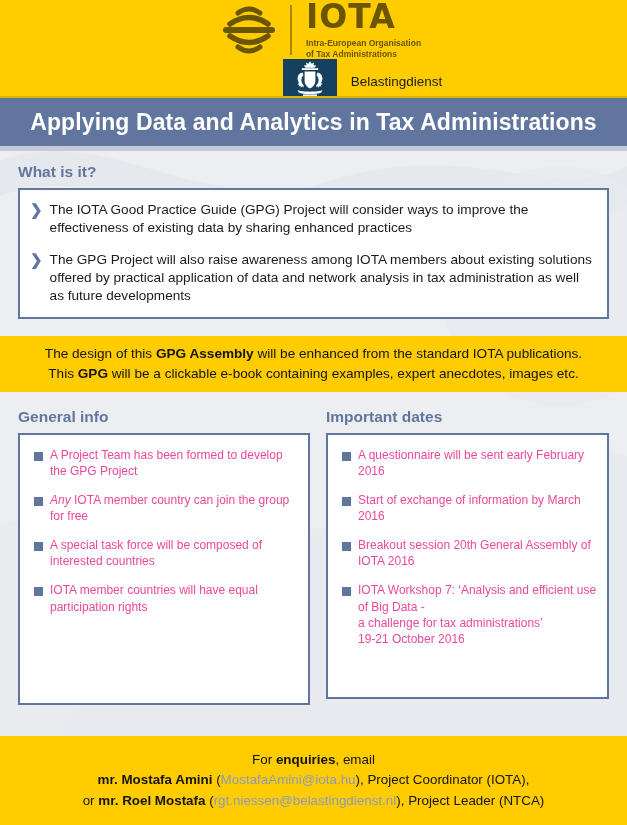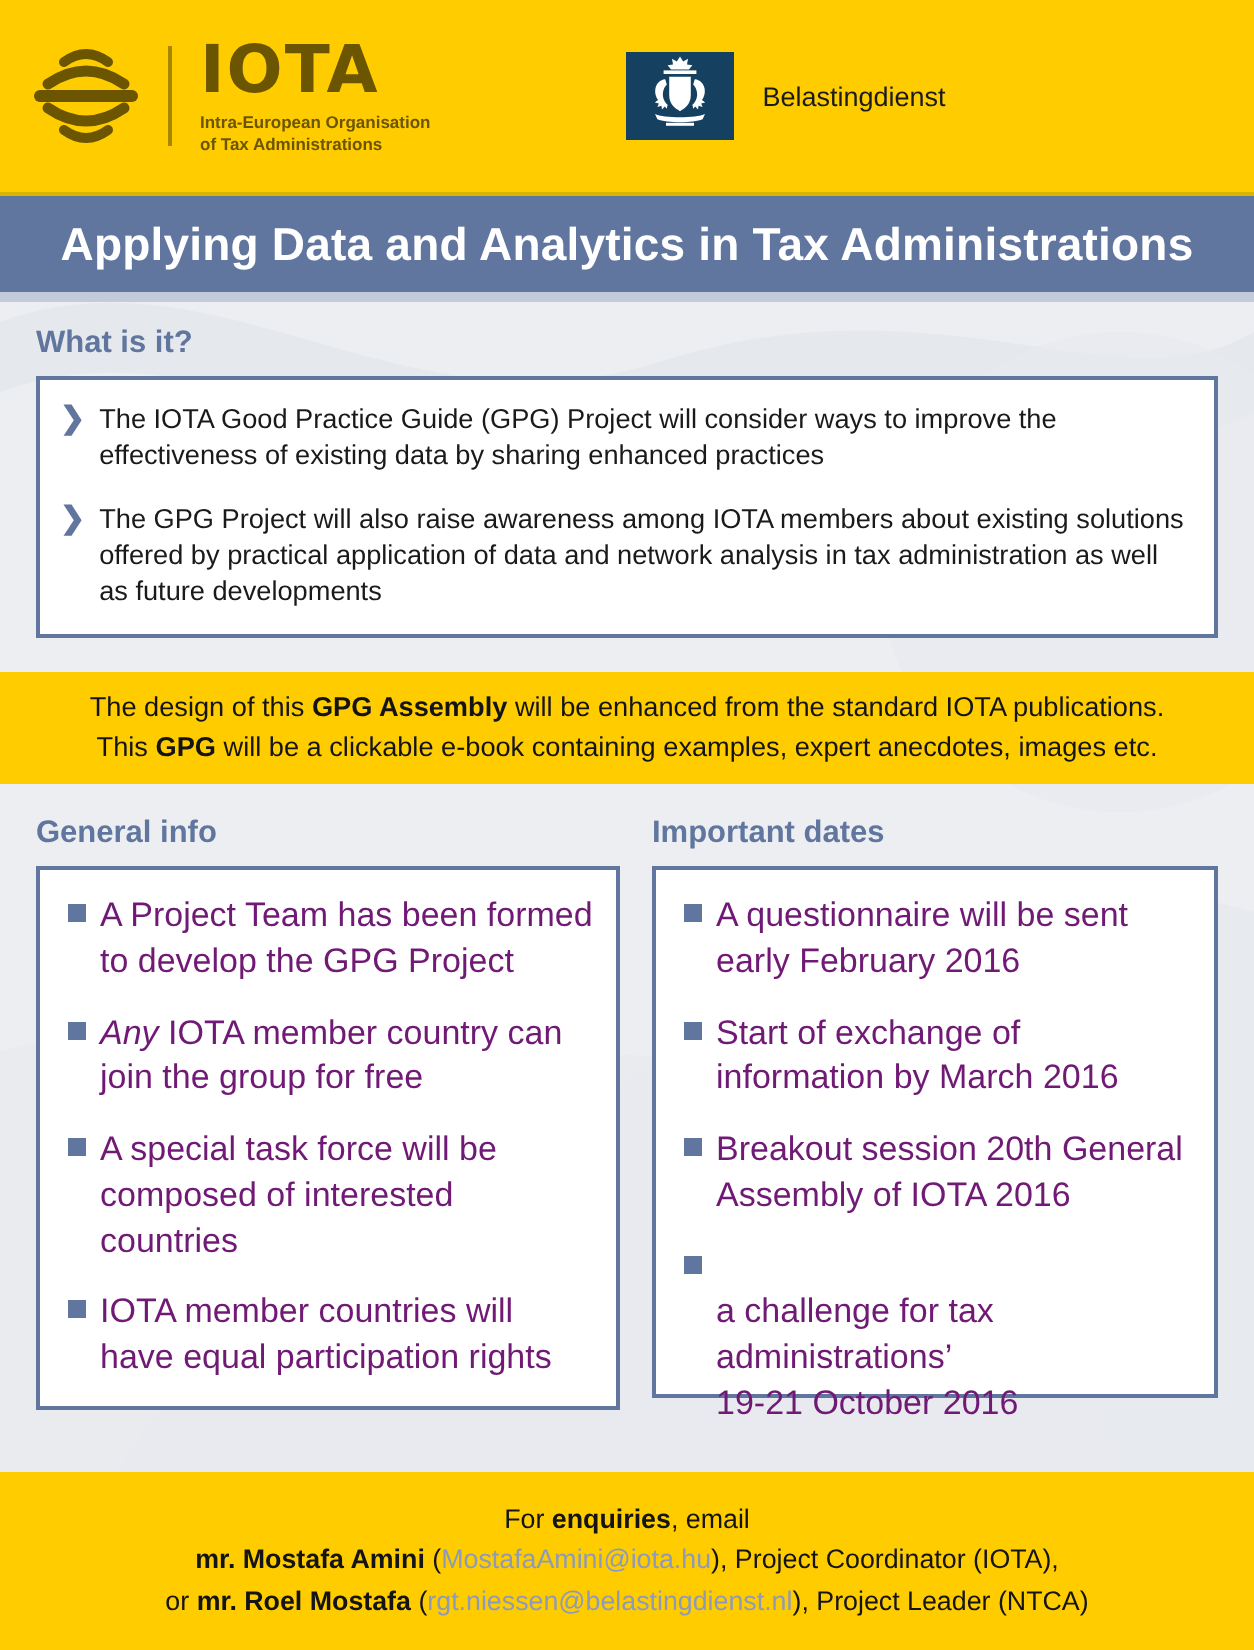--- a/index.html
+++ b/index.html
@@ -27,20 +27,21 @@
 
   
   .header {
     position: relative;
     z-index: 2;
     height: 96px;
     background: #FFCC00;
     display: flex;
     align-items: center;
     box-sizing: border-box;
+    flex-direction: column;
   }
   .iota-logo-block {
     display: flex;
     align-items: center;
     margin-left: 14px;
   }
   .iota-mark { width: 58px; height: 54px; }
   .iota-divider {
     width: 2px;
     height: 50px;
@@ -190,23 +191,23 @@
     margin-bottom: 13px;
   }
   .sq-item:last-child { margin-bottom: 0; }
   .sq {
     width: 9px; height: 9px;
     background: #61769E;
     flex: 0 0 auto;
     margin: 5px 7px 0 4px;
   }
   .sq-text {
-    font-size: 17px;
+    font-size: 12px;
     line-height: 1.34;
-    color: #701a75;
+    color: #ec4899;
   }
   .sq-text em { font-style: italic; }
 
   
   .footer {
     position: absolute;
     left: 0; bottom: 0;
     width: 627px;
     height: 89px;
     background: #FFCC00;
@@ -341,21 +342,21 @@
           <span class="sq"></span>
           <span class="sq-text"><span>Start of exchange of information by March 2016</span></span>
         </div>
         <div class="sq-item">
           <span class="sq"></span>
           <span class="sq-text"><span>Breakout session 20th General Assembly of IOTA 2016</span></span>
         </div>
         <div class="sq-item">
           <span class="sq"></span>
           <span class="sq-text">
-            <br>
+            <span>IOTA Workshop 7: ‘Analysis and efficient use of Big Data -</span><br>
             <span>a challenge for tax administrations’</span><br>
             <span>19-21 October 2016</span>
           </span>
         </div>
       </div>
     </div>
 
   </div>
 </div>
 

